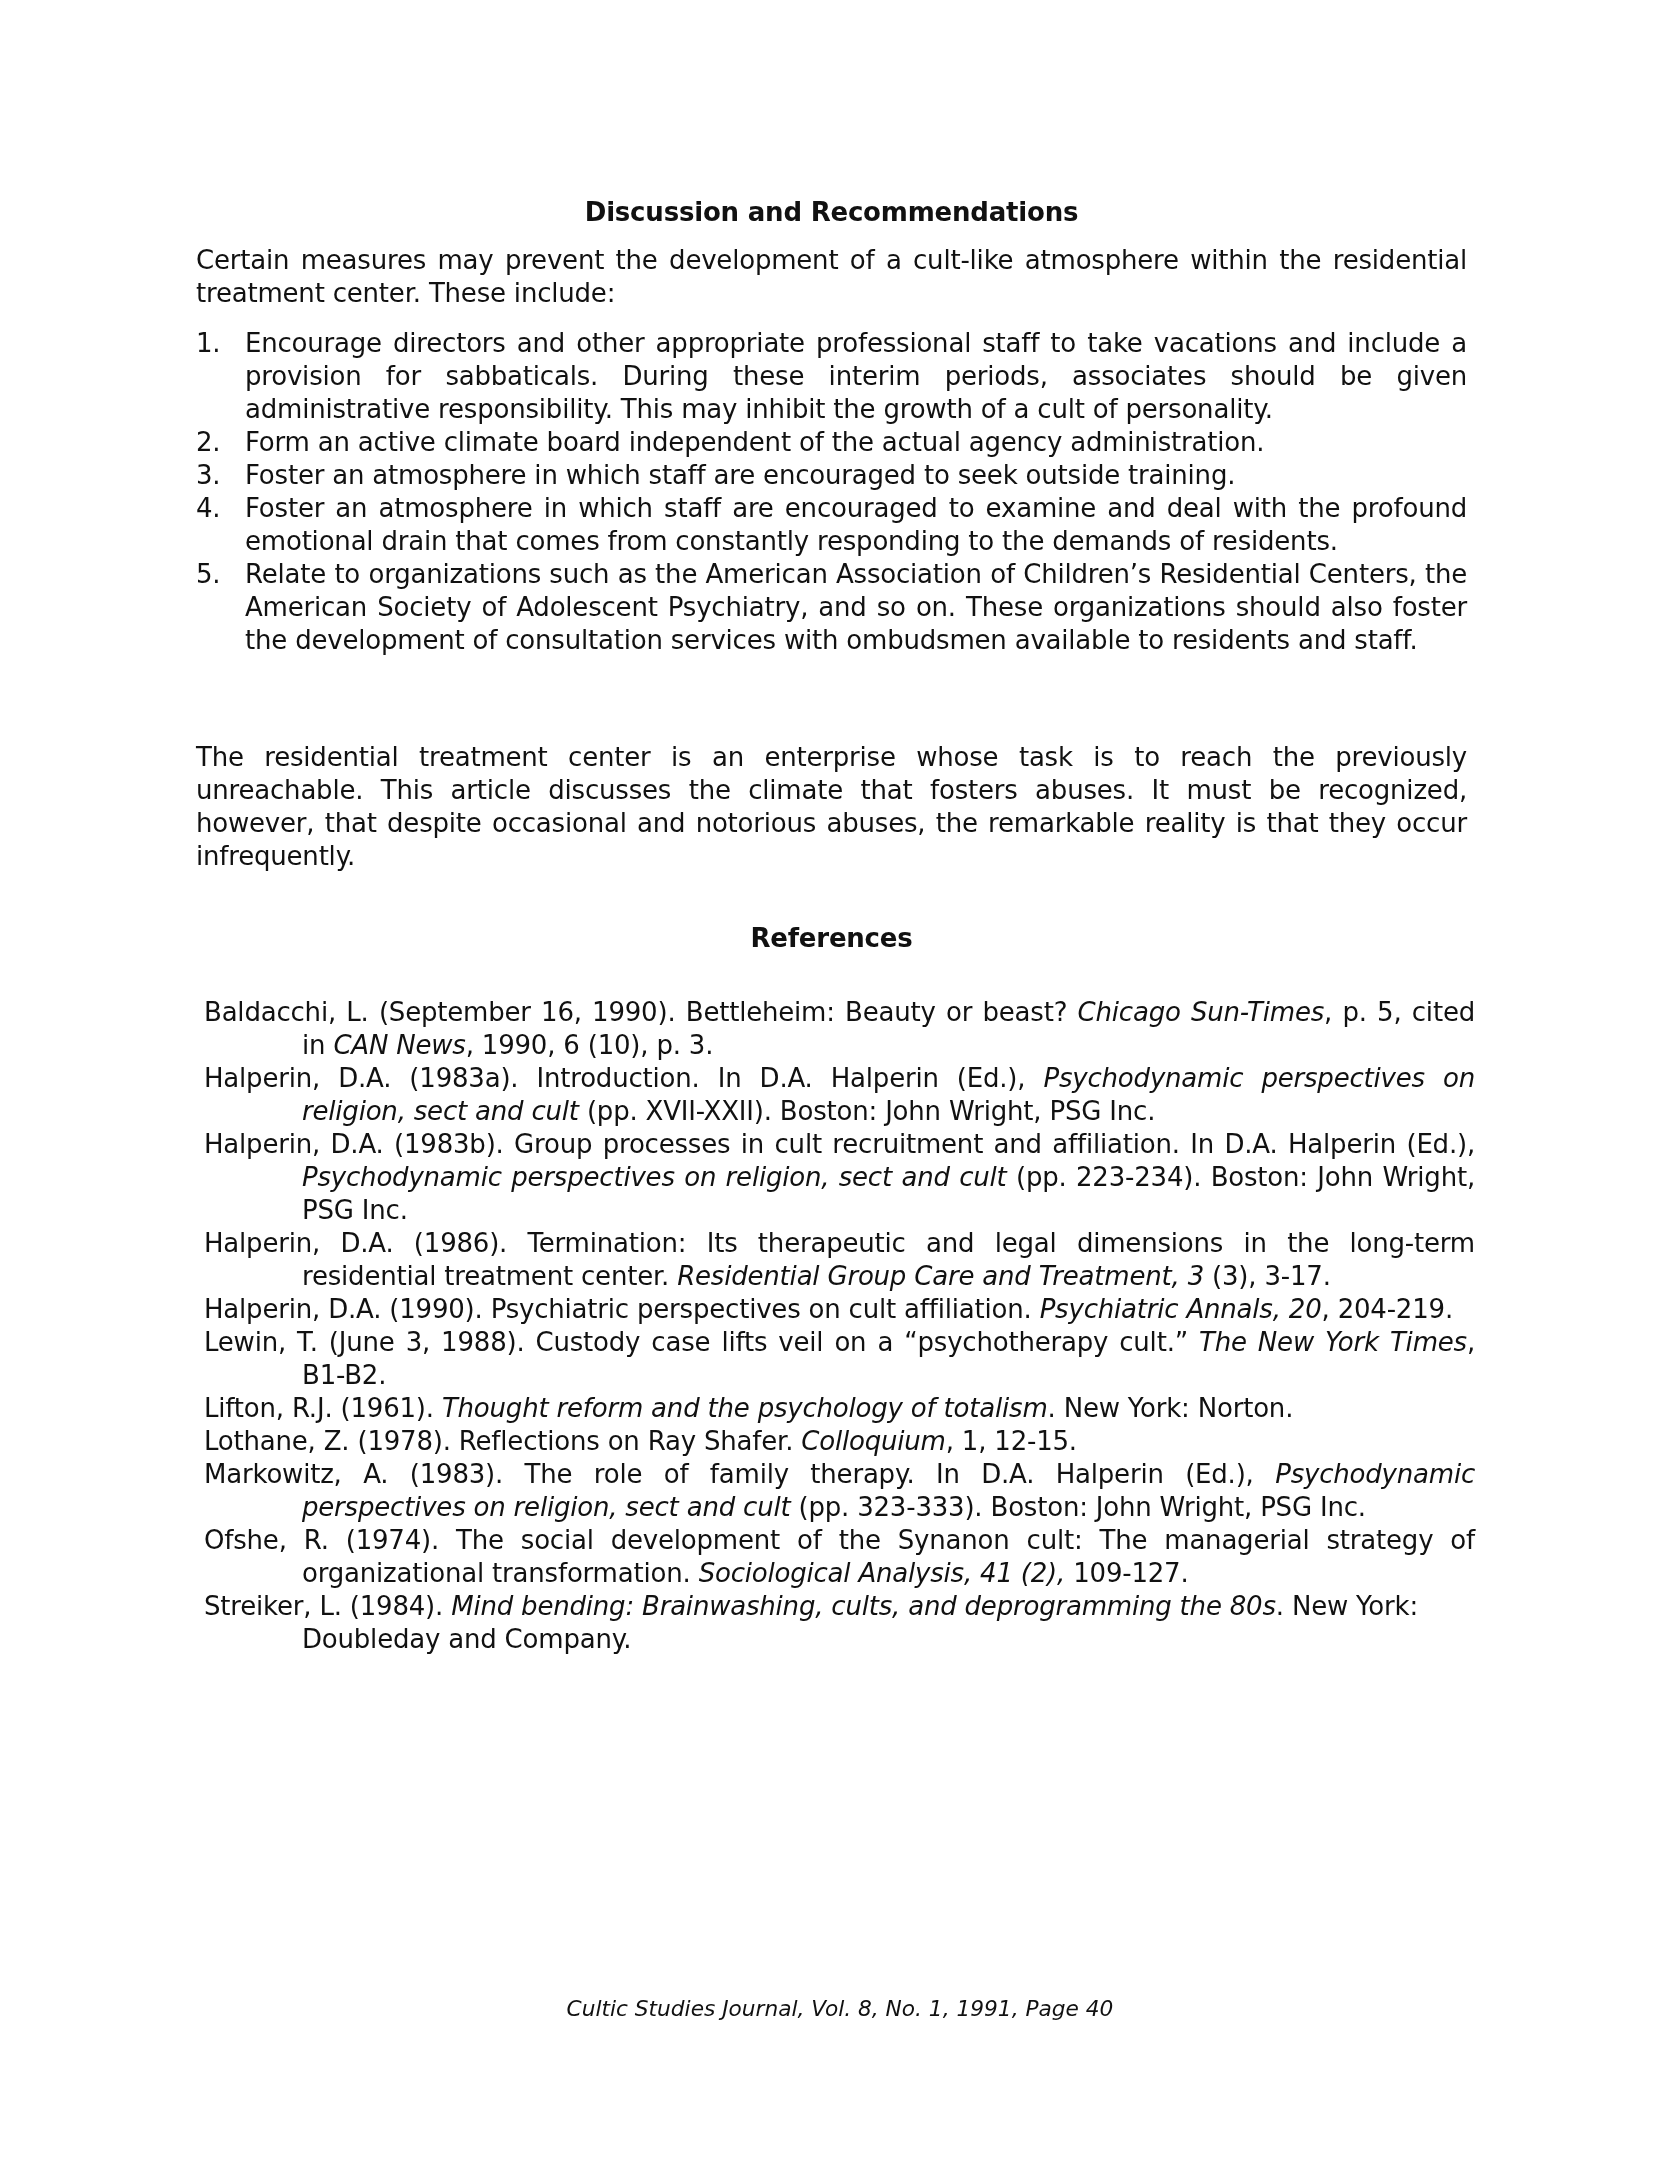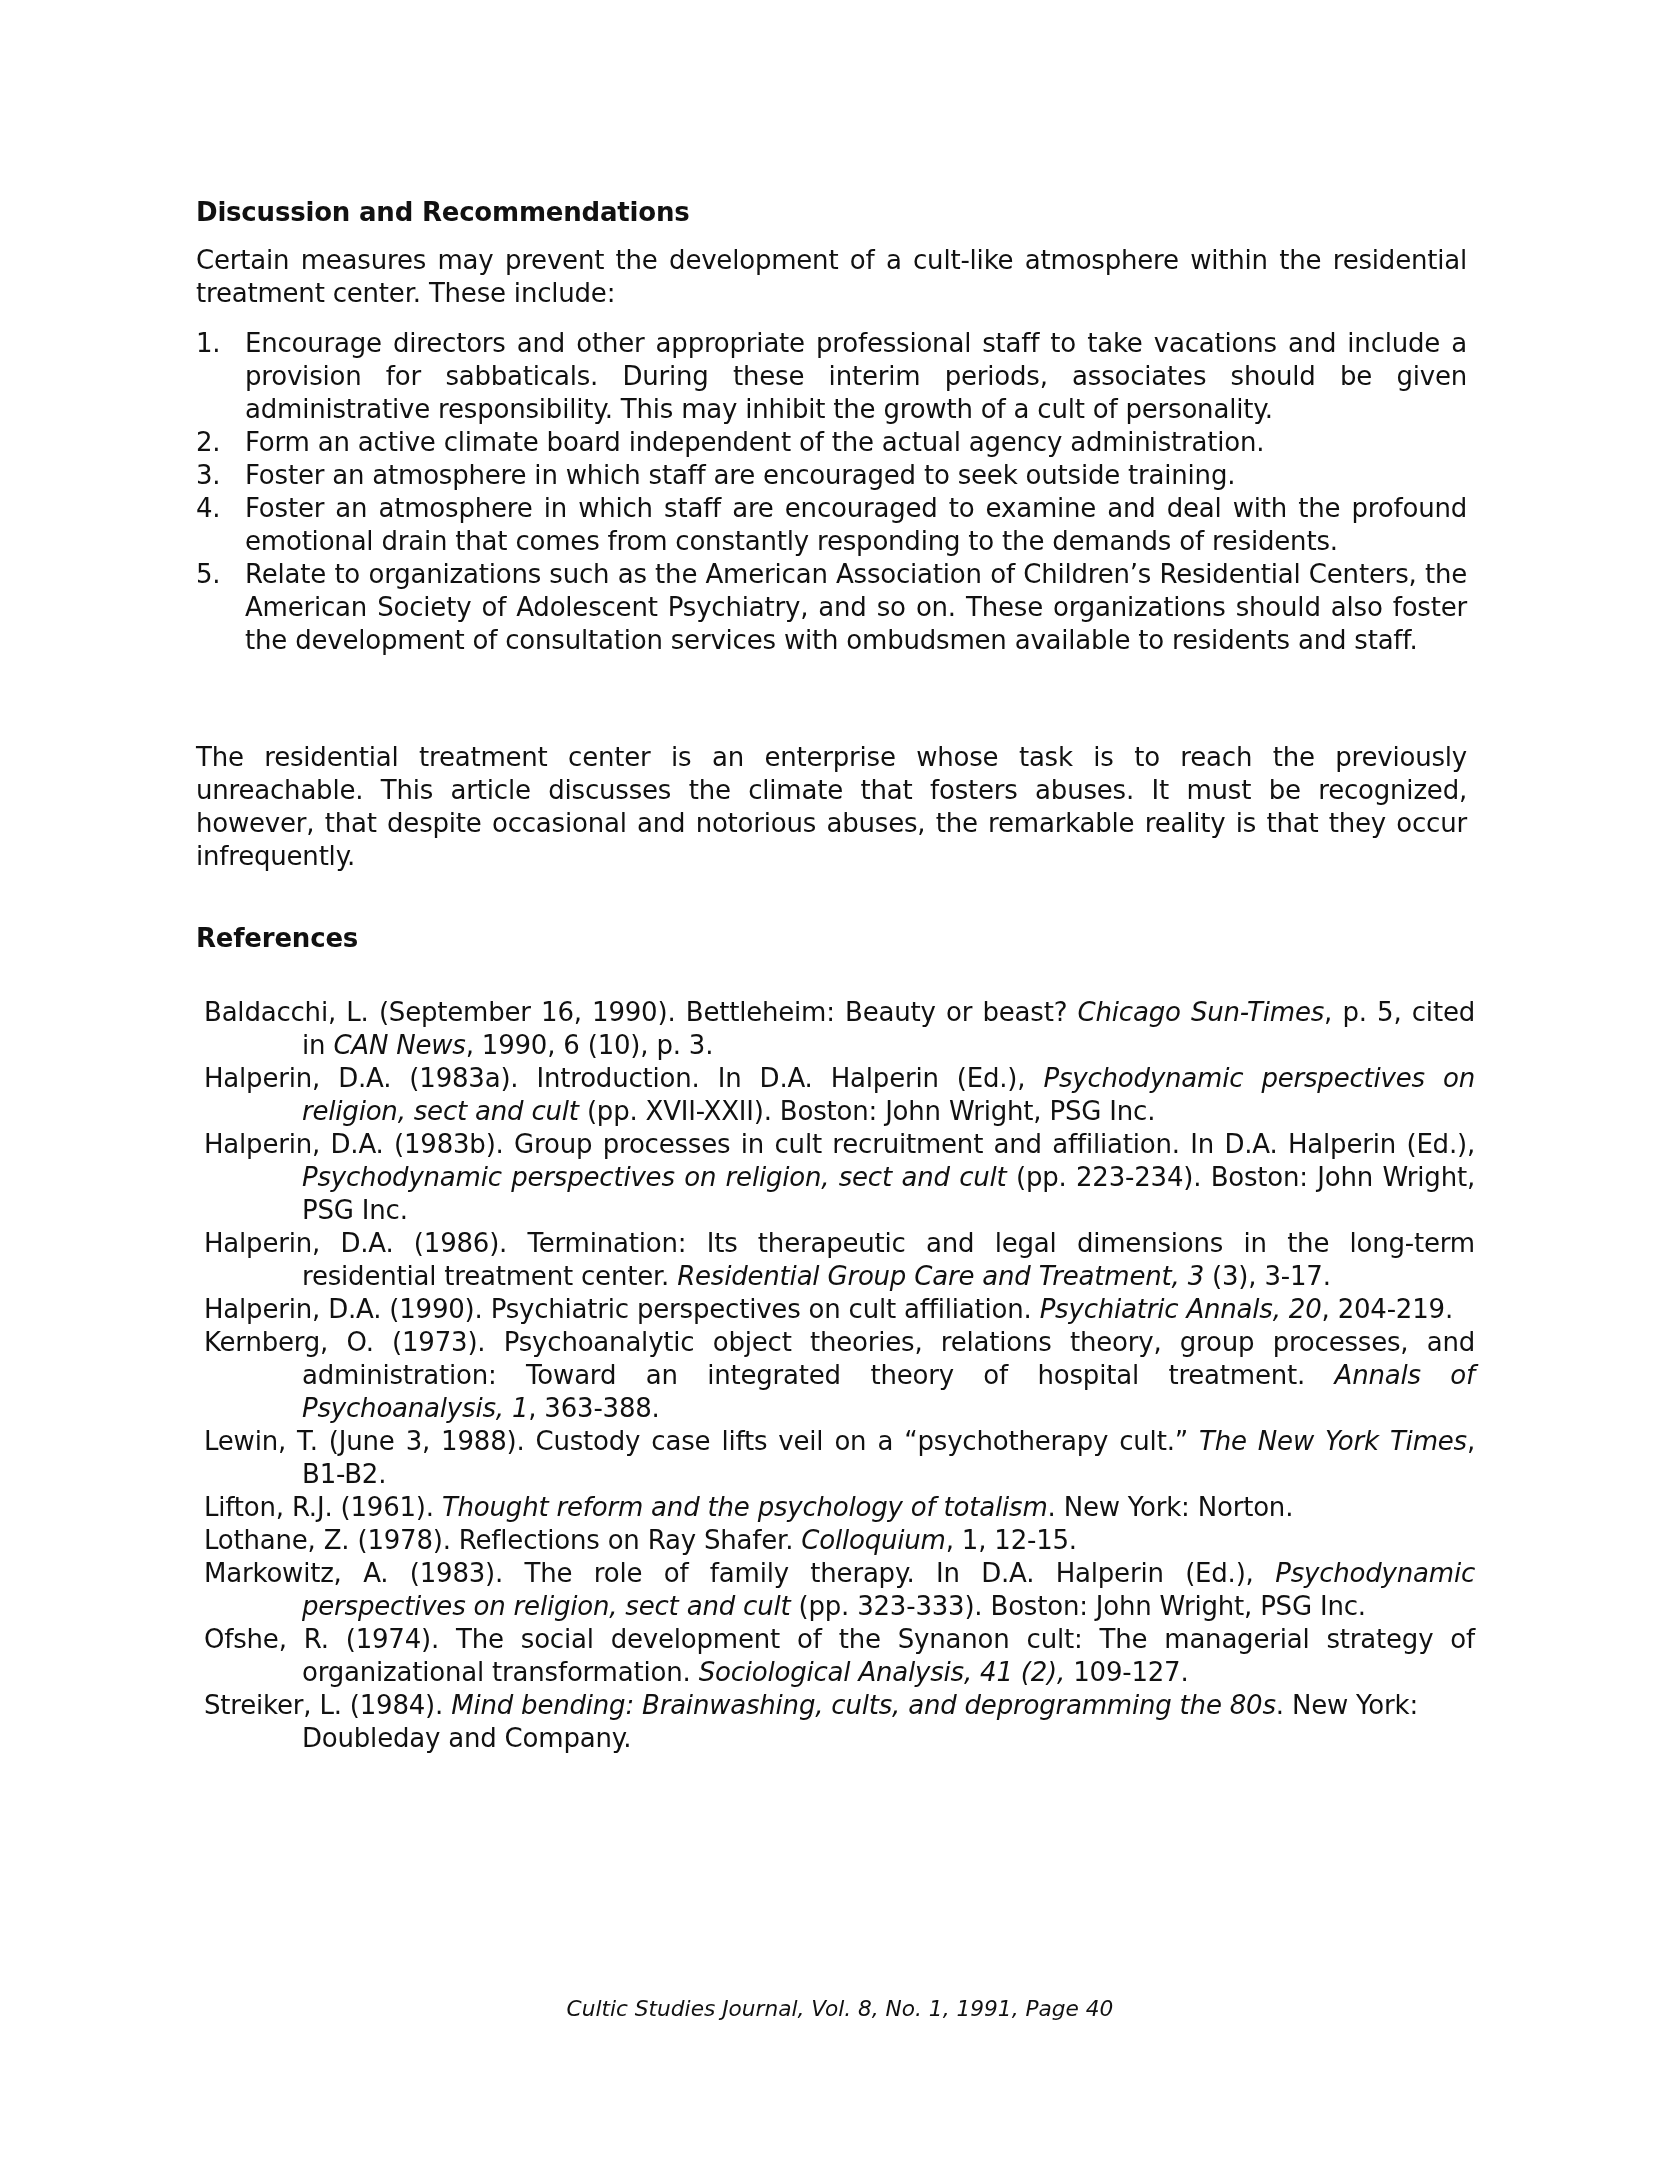--- a/index.html
+++ b/index.html
@@ -5,21 +5,21 @@
   html, body { margin: 0; padding: 0; background: #ffffff; }
   body {
     width: 1680px; height: 2174px; position: relative; overflow: hidden;
     font-family: "DejaVu Sans", sans-serif; color: #111111;
   }
   .page {
     position: absolute; left: 196px; top: 0; width: 1271px;
     font-size: 26px; line-height: 33px; letter-spacing: -0.2px;
   }
   h2 {
-    margin: 0; font-size: 26px; font-weight: bold; text-align: left;
+    margin: 0; font-size: 26px; font-weight: bold; text-align: center;
     line-height: 33px;
   }
   #disc-title { position: absolute; top: 196px; left: 0; width: 100%; }
   #intro {
     position: absolute; top: 244px; left: 0; width: 100%;
     text-align: justify; margin: 0;
   }
   ol.recs {
     position: absolute; top: 327px; left: 0; width: 100%;
     margin: 0; padding: 0; list-style: none;
@@ -66,21 +66,20 @@
   <p id="closing">The residential treatment center is an enterprise whose task is to reach the previously unreachable.  This article discusses the climate that fosters abuses. It must be recognized, however, that despite occasional and notorious abuses, the remarkable reality is that they occur infrequently.</p>
 
   <h2 id="ref-title">References</h2>
 
   <ul class="refs" id="refs">
       <li><span>Baldacchi, L.  (September 16, 1990).  Bettleheim:  Beauty or beast?  </span><i>Chicago Sun-Times</i><span>, p. 5, cited in </span><i>CAN News</i><span>, 1990, 6 (10), p. 3.</span></li>
       <li><span>Halperin, D.A. (1983a). Introduction.  In D.A. Halperin (Ed.), </span><i>Psychodynamic perspectives on religion, sect and cult</i><span>  (pp. XVII-XXII).  Boston: John Wright, PSG Inc.</span></li>
       <li><span>Halperin, D.A. (1983b). Group processes in cult recruitment and affiliation.  In D.A. Halperin (Ed.), </span><i>Psychodynamic perspectives on religion, sect and cult</i><span> (pp. 223-234).  Boston: John Wright, PSG Inc.</span></li>
       <li><span>Halperin, D.A. (1986). Termination:  Its therapeutic and legal dimensions in the long-term residential treatment center.  </span><i>Residential Group Care and Treatment, 3</i><span> (3), 3-17.</span></li>
       <li><span>Halperin, D.A. (1990). Psychiatric perspectives on cult affiliation.  </span><i>Psychiatric Annals, 20</i><span>, 204-219.</span></li>
-      <li><span>Kernberg, O. (1973).  Psychoanalytic object theories, relations theory, group processes, and administration:  Toward an integrated theory of hospital treatment.  </span><i>Annals of Psychoanalysis, 1</i><span>, 363-388.</span></li>
       <li><span>Lewin, T.  (June 3, 1988).  Custody case lifts veil on a “psychotherapy cult.”  </span><i>The New York Times</i><span>, B1-B2.</span></li>
       <li class="last-left"><span>Lifton, R.J. (1961). </span><i>Thought reform and the psychology of totalism</i><span>.  New York: Norton.</span></li>
       <li class="last-left"><span>Lothane, Z. (1978). Reflections on Ray Shafer. </span><i>Colloquium</i><span>, 1, 12-15.</span></li>
       <li><span>Markowitz, A. (1983). The role of family therapy. In D.A. Halperin (Ed.), </span><i>Psychodynamic perspectives on religion, sect and cult</i><span> (pp. 323-333). Boston: John Wright, PSG Inc.</span></li>
       <li><span>Ofshe, R.  (1974). The social development of the Synanon cult: The managerial strategy of organizational transformation. </span><i>Sociological Analysis, 41 (2),</i><span> 109-127.</span></li>
       <li class="last-left"><span>Streiker, L. (1984).  </span><i>Mind bending:  Brainwashing, cults, and deprogramming the 80s</i><span>. New York: Doubleday and Company.</span></li>
     </ul>
 </div>
 
 <div class="footer">Cultic Studies Journal, Vol. 8, No. 1, 1991, Page 40</div>

